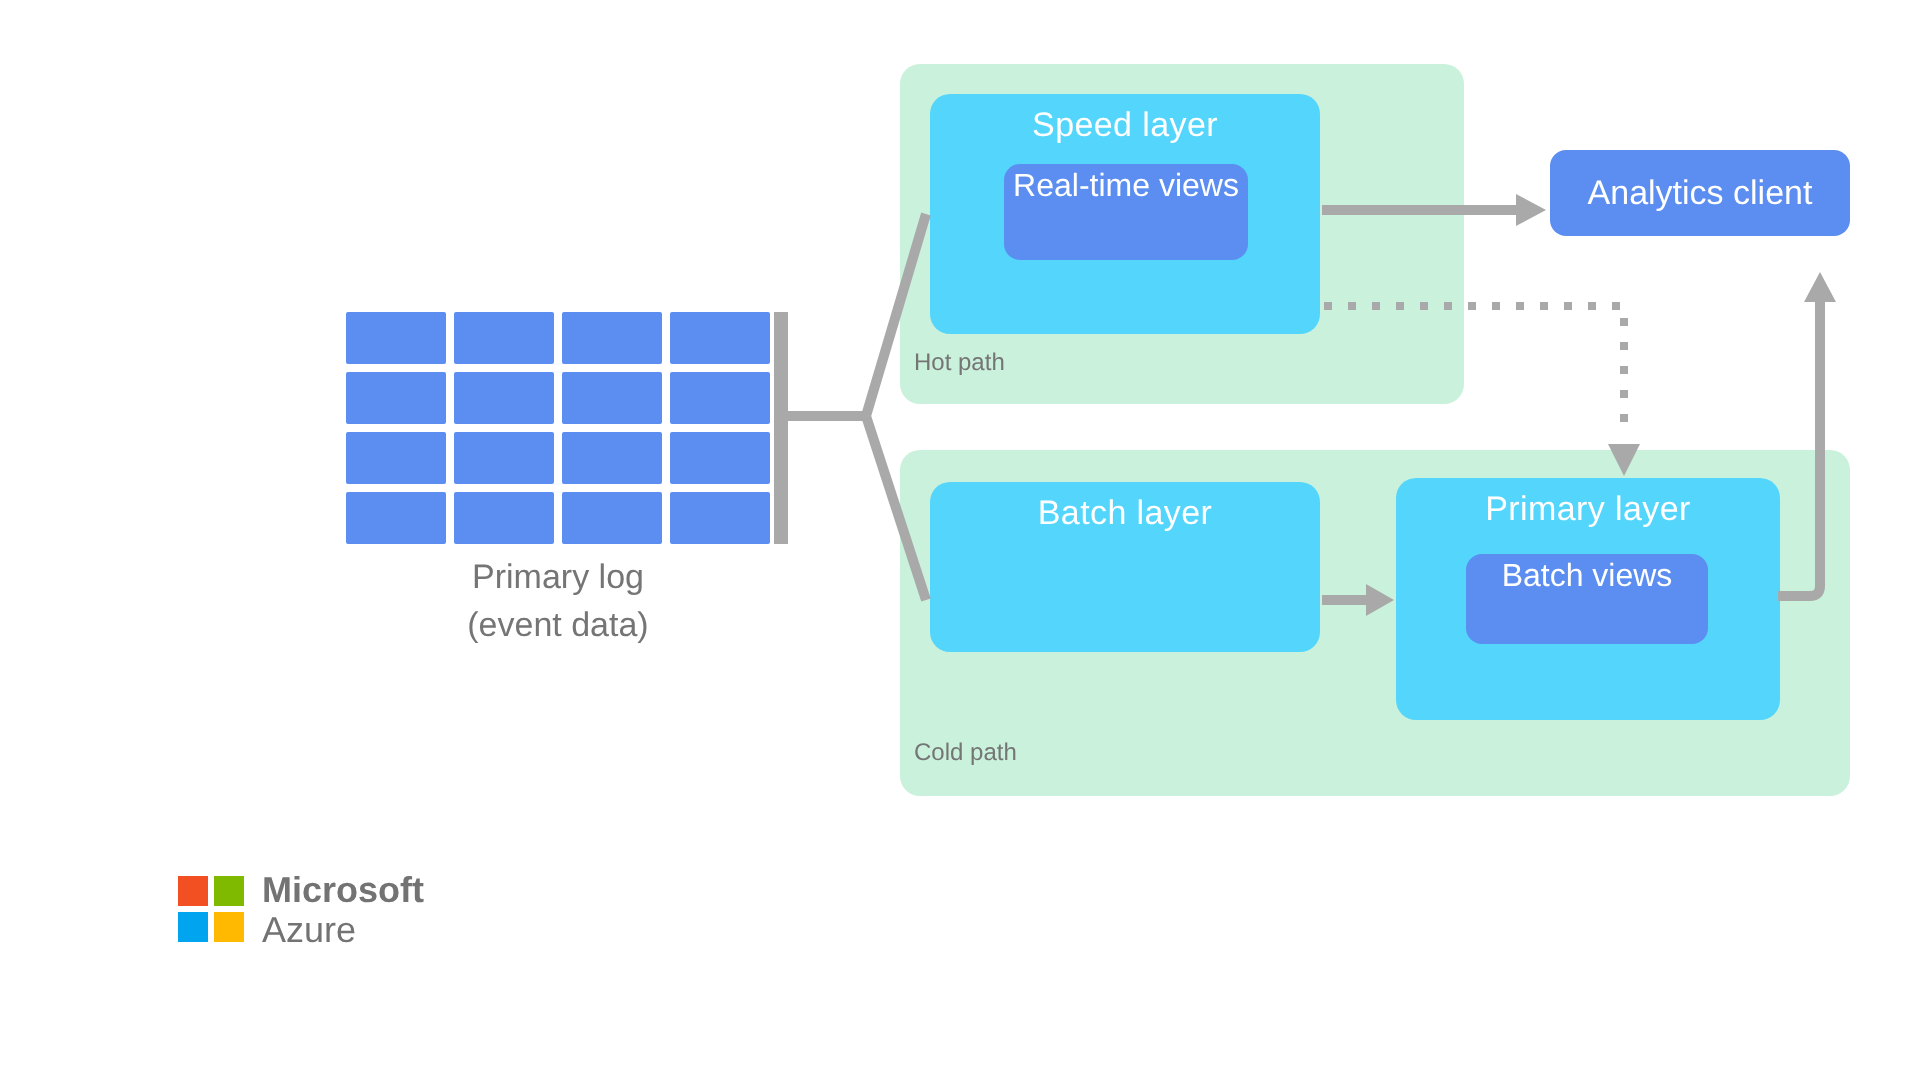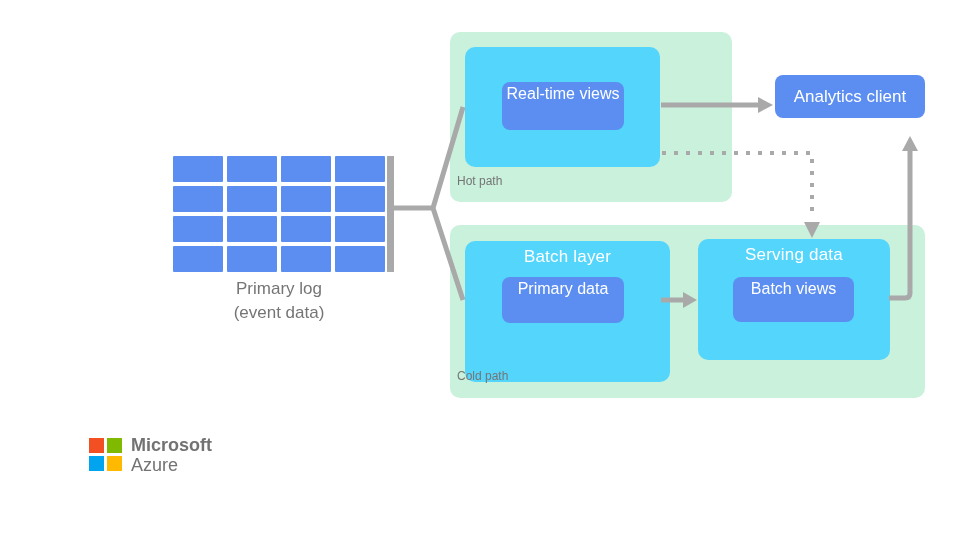--- a/index.html
+++ b/index.html
@@ -44,35 +44,33 @@
 </head>
 <body>
 
 <div class="canvas">
 
   <div class="green-box" style="left:450px;top:32px;width:282px;height:170px;"></div>
 
   <div class="green-box" style="left:450px;top:225px;width:475px;height:173px;"></div>
 
   <div class="cyan-box" style="left:465px;top:47px;width:195px;height:120px;">
+    <div class="cyan-title">Speed layer</div>
     <div class="inner-box" style="left:37px;top:35px;width:122px;height:48px;">
       <span>Real-time views</span>
     </div>
   </div>
   <div class="path-label" style="left:457px;top:174px;">Hot path</div>
 
-  <div class="cyan-box" style="left:465px;top:241px;width:195px;height:141px;padding-left:10px;">
+  <div class="cyan-box" style="left:465px;top:241px;width:195px;height:85px;">
     <div class="cyan-title">Batch layer</div>
-    <div class="inner-box" style="left:37px;top:36px;width:122px;height:46px;">
-      <span>Primary data</span>
-    </div>
   </div>
 
   <div class="cyan-box" style="left:698px;top:239px;width:192px;height:121px;">
-    <div class="cyan-title">Serving data</div>
+    <div class="cyan-title">Primary layer</div>
     <div class="inner-box" style="left:35px;top:38px;width:121px;height:45px;">
       <span>Batch views</span>
     </div>
   </div>
   <div class="path-label" style="left:457px;top:369px;">Cold path</div>
 
   <div class="analytics" style="left:775px;top:75px;width:150px;height:43px;">
     <span>Analytics client</span>
   </div>
 

